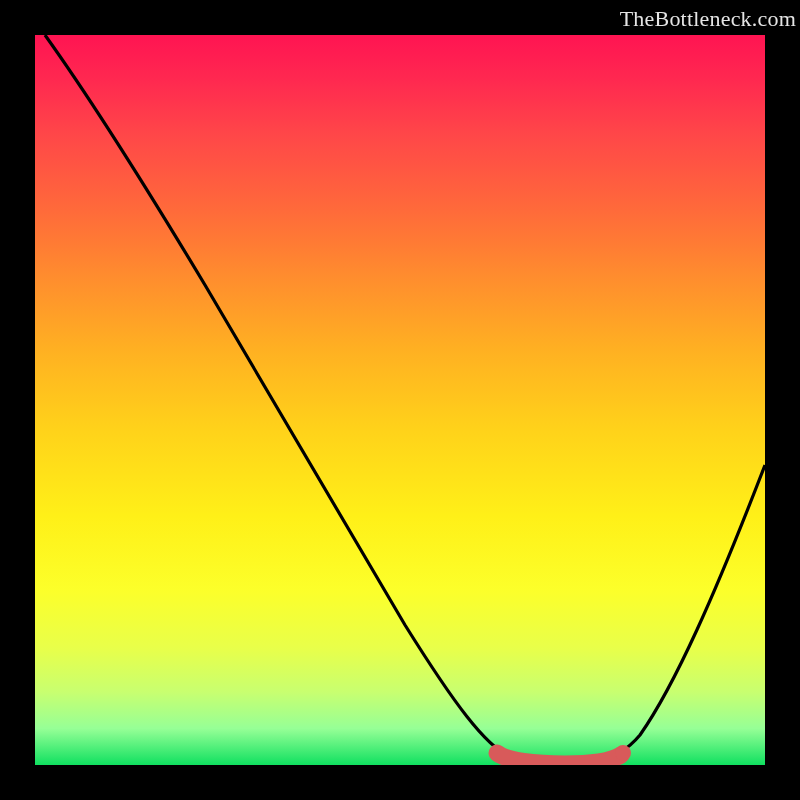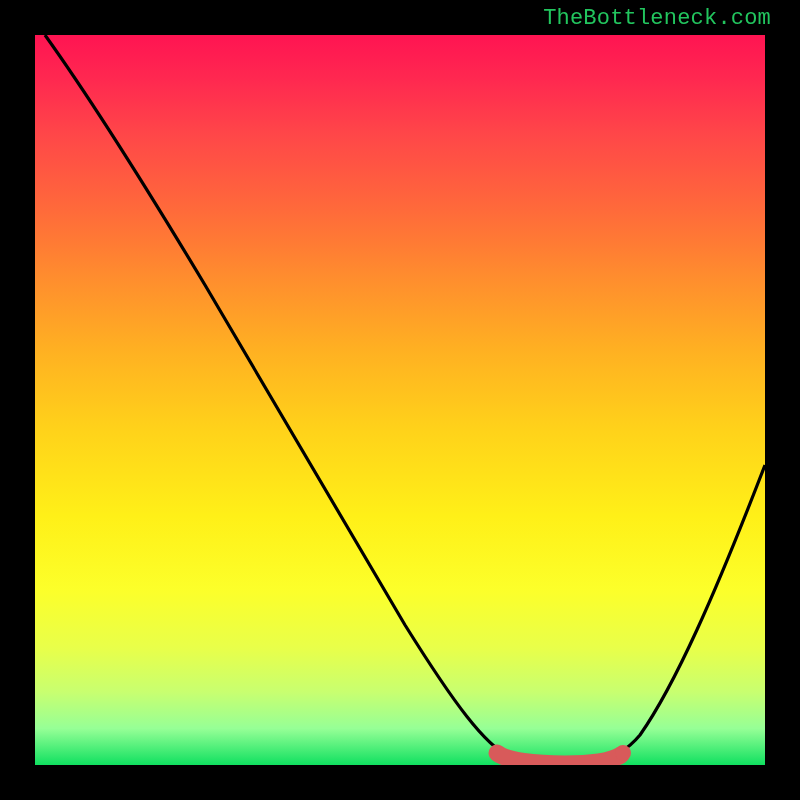--- a/index.html
+++ b/index.html
@@ -27,24 +27,24 @@
       #fff018 66%,
       #fcff2a 76%,
       #e8ff4a 84%,
       #c8ff70 90%,
       #96ff96 95%,
       #10e060 100%);
   }
   .attrib {
     position: absolute;
     top: 6px;
-    right: 29px;
-    font-family: Liberation Mono, monospace;
+    right: 4px;
+    font-family: Liberation Serif, serif;
     font-size: 22px;
-    color: #22c55e;
+    color: #e5e5e5;
     font-weight: 500;
     letter-spacing: 0.2px;
   }
   svg.curve {
     position: absolute;
     left: 0; top: 0;
     width: 730px; height: 730px;
   }
 </style>
 </head>

